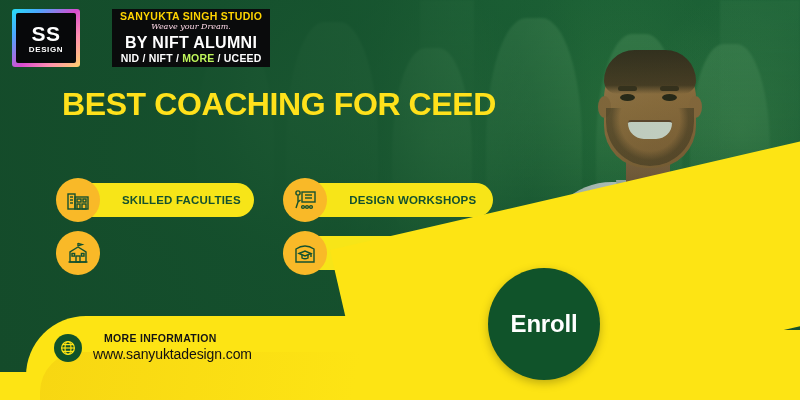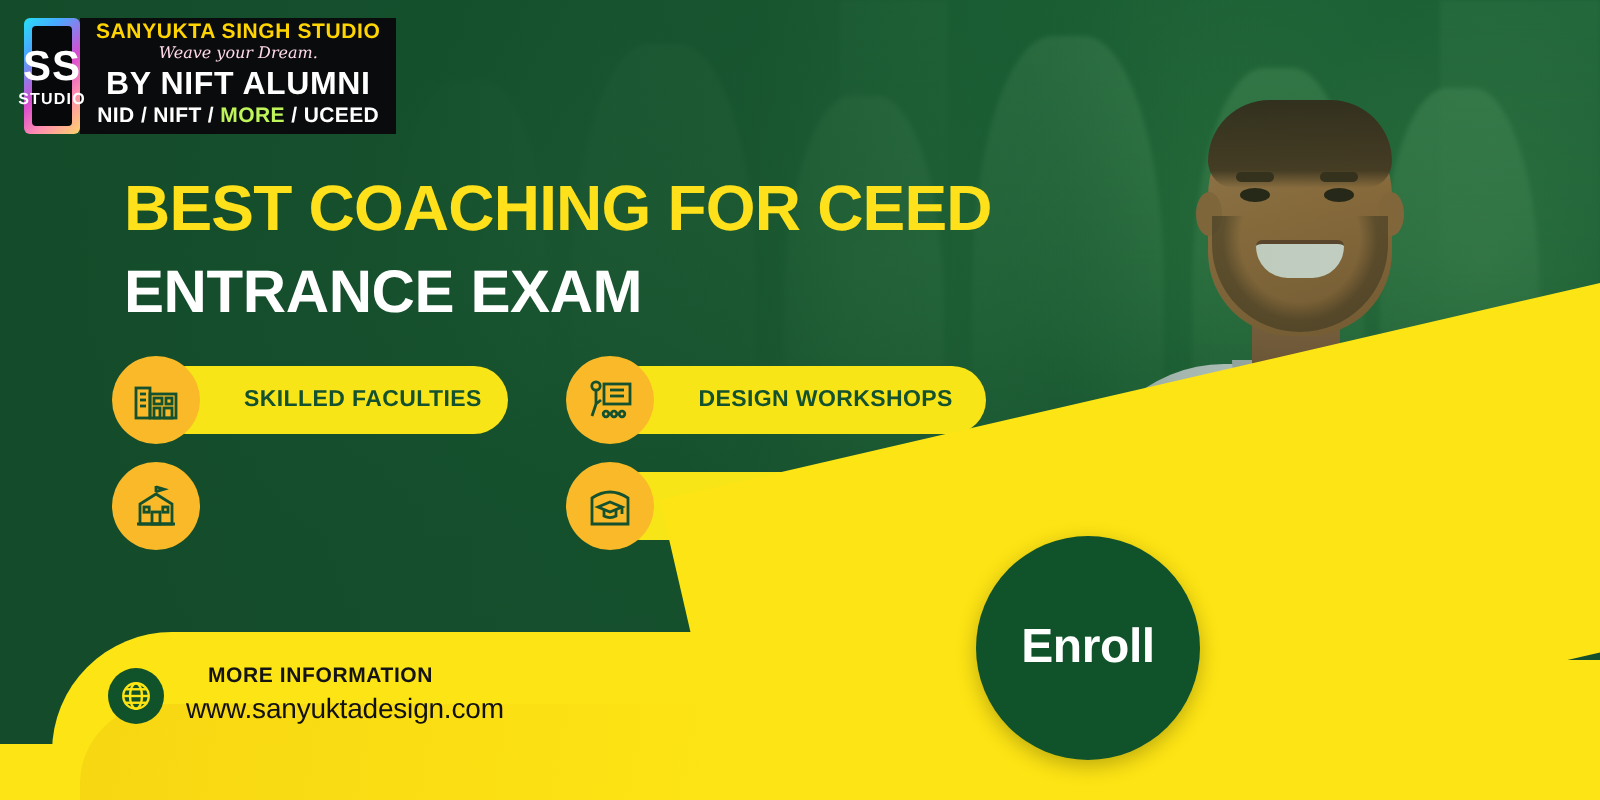--- a/index.html
+++ b/index.html
@@ -222,21 +222,21 @@
   .logo {
     position: absolute;
     left: 12px;
     top: 9px;
     display: flex;
     align-items: stretch;
     height: 58px;
   }
   .logo-badge {
     position: relative;
-    width: 28px;
+    width: 68px;
     height: 58px;
     padding: 4px;
     box-sizing: border-box;
     background: linear-gradient(135deg, #25e0f5 0%, #4aa8ff 22%, #d94bd0 52%, #ff8fb0 74%, #ffd36b 100%);
     border-radius: 3px;
     text-align: center;
   }
   .logo-badge-inner {
     width: 100%;
     height: 100%;
@@ -262,20 +262,21 @@
     margin-top: 2px;
   }
   .logo-text {
     background: #0a0b0c;
     padding: 3px 8px 4px 8px;
     display: flex;
     flex-direction: column;
     align-items: center;
     justify-content: center;
     min-width: 138px;
+    margin-left: 32px;
   }
   .logo-l1 {
     color: #ffd400;
     font-size: 10.5px;
     font-weight: bold;
     letter-spacing: 0.3px;
     line-height: 1.15;
     white-space: nowrap;
   }
   .logo-l2 {
@@ -538,34 +539,33 @@
     <div class="p-laptop-edge"></div>
     <div class="p-hand"></div>
   </div>
 
   <div class="green-veil"></div>
 
   <div class="logo">
     <div class="logo-badge">
       <div class="logo-badge-inner">
         <span class="logo-ss">SS</span>
-        <span class="logo-studio">STUDIO</span>
+        <span class="logo-studio">DESIGN</span>
       </div>
     </div>
     <div class="logo-text">
       <span class="logo-l1">SANYUKTA SINGH STUDIO</span>
       <span class="logo-l2">Weave your Dream.</span>
       <span class="logo-l3">BY NIFT ALUMNI</span>
       <span class="logo-l4"><span>NID / NIFT / </span><span class="hl">MORE</span><span> / UCEED</span></span>
     </div>
   </div>
 
   <div class="headline">
     <div class="headline-1">BEST COACHING FOR CEED</div>
-    <div class="headline-2">ENTRANCE EXAM</div>
   </div>
 
   <div class="pills">
     <div class="pill-row">
       <div class="pill pill-w1">
         <div class="pill-bar">
           <span class="pill-label">SKILLED FACULTIES</span>
         </div>
         <div class="pill-icon">
           <svg width="24" height="24" viewBox="0 0 24 24" fill="none" stroke="#14512f" stroke-width="1.4">

